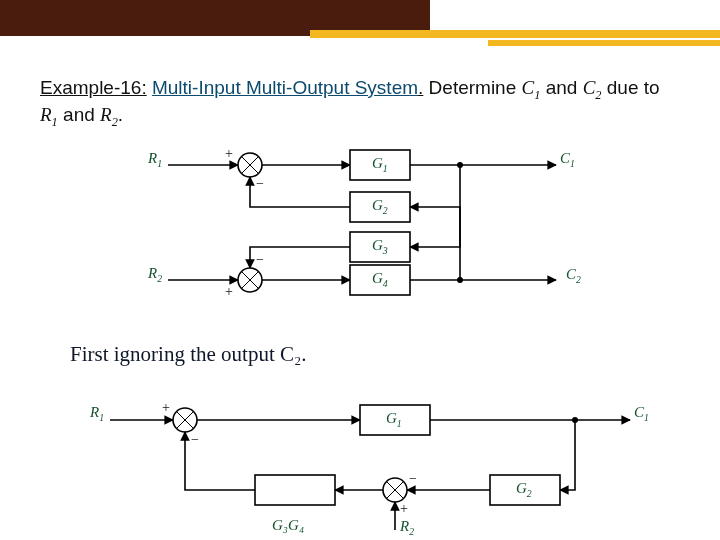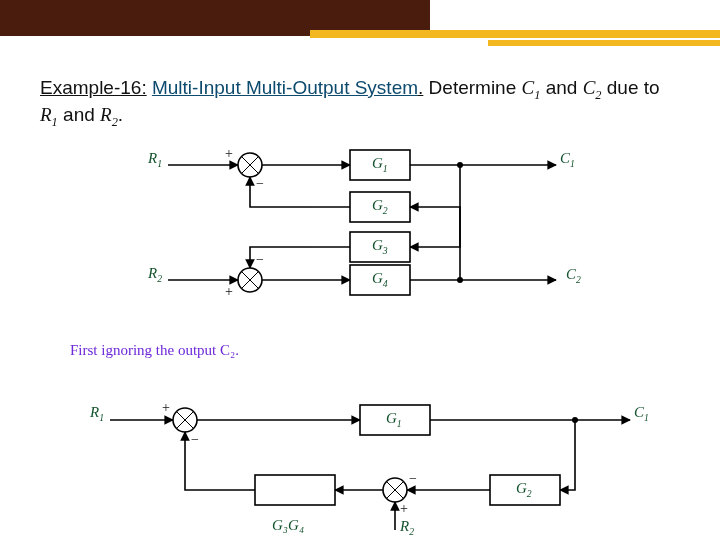--- a/index.html
+++ b/index.html
@@ -56,22 +56,22 @@
   .lbl .ssub { font-size: 0.65em; vertical-align: sub; }
   .sign {
     position: absolute;
     font-family: "Times New Roman", serif;
     font-size: 14px;
     color: #111;
   }
   .note {
     position: absolute;
     font-family: "Times New Roman", serif;
-    font-size: 15px;
-    color: #6d28d9;
+    font-size: 21px;
+    color: #0f172a;
   }
 </style>
 </head>
 <body>
 
 <div class="topbar">
   <div class="brown"></div>
   <div class="yellow1"></div>
   <div class="yellow2"></div>
 </div>

